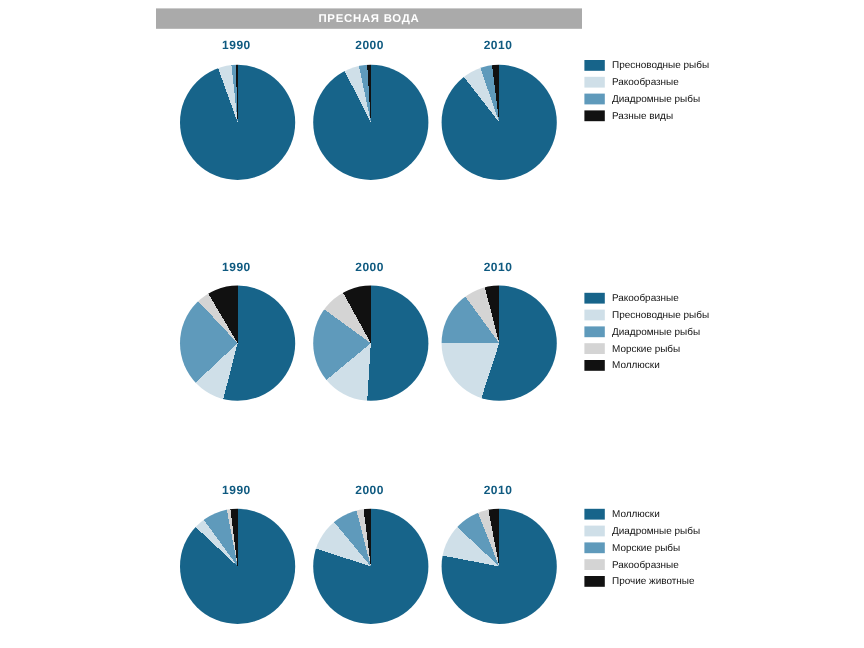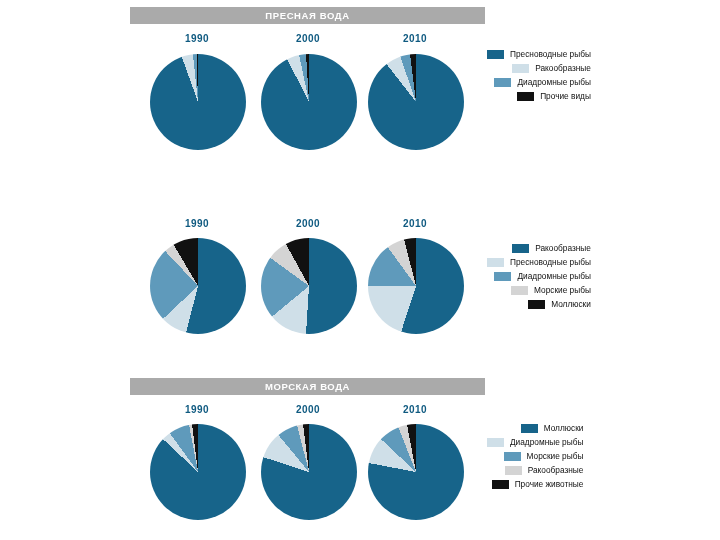--- a/index.html
+++ b/index.html
@@ -20,21 +20,21 @@
 
   .year{
     position:absolute;width:80px;text-align:center;
     font-size:10px;font-weight:bold;color:#0f5a80;
     letter-spacing:.4px;
   }
 
   .pie{position:absolute;border-radius:50%;}
 
   .legend{position:absolute;left:487px;}
-  .legend-row{display:flex;align-items:center;height:14px;justify-content:flex-end;}
+  .legend-row{display:flex;align-items:center;height:14px;}
   .swatch{width:17px;height:9px;margin-right:6px;flex:0 0 auto;}
   .legend-label{
     font-size:8.3px;color:#111111;white-space:nowrap;line-height:1;
   }
 </style>
 </head>
 <body>
 
 <div class="figure">
 
@@ -56,21 +56,21 @@
       <div class="legend-row">
         <span class="swatch" style="background: rgb(207, 223, 232);"></span>
         <span class="legend-label">Ракообразные</span>
       </div>
       <div class="legend-row">
         <span class="swatch" style="background: rgb(95, 154, 187);"></span>
         <span class="legend-label">Диадромные рыбы</span>
       </div>
       <div class="legend-row">
         <span class="swatch" style="background: rgb(17, 17, 17);"></span>
-        <span class="legend-label">Прочие виды</span>
+        <span class="legend-label">Разные виды</span>
       </div>
     </div>
 
 
   <div class="year" style="left:157px;top:218px;">1990</div>
   <div class="year" style="left:268px;top:218px;">2000</div>
   <div class="year" style="left:375px;top:218px;">2010</div>
 
   <div class="pie" id="pie-1-0" style="left: 150px; top: 238px; width: 96px; height: 96px; background: conic-gradient(rgb(23, 100, 138) 0deg, rgb(23, 100, 138) 194.4deg, rgb(207, 223, 232) 194.4deg, rgb(207, 223, 232) 226.8deg, rgb(95, 154, 187) 226.8deg, rgb(95, 154, 187) 316.8deg, rgb(212, 212, 212) 316.8deg, rgb(212, 212, 212) 329.4deg, rgb(17, 17, 17) 329.4deg, rgb(17, 17, 17) 360deg);"></div>
   <div class="pie" id="pie-1-1" style="left: 261px; top: 238px; width: 96px; height: 96px; background: conic-gradient(rgb(23, 100, 138) 0deg, rgb(23, 100, 138) 183.6deg, rgb(207, 223, 232) 183.6deg, rgb(207, 223, 232) 230.4deg, rgb(95, 154, 187) 230.4deg, rgb(95, 154, 187) 306deg, rgb(212, 212, 212) 306deg, rgb(212, 212, 212) 331.2deg, rgb(17, 17, 17) 331.2deg, rgb(17, 17, 17) 360deg);"></div>
@@ -92,21 +92,20 @@
       <div class="legend-row">
         <span class="swatch" style="background: rgb(212, 212, 212);"></span>
         <span class="legend-label">Морские рыбы</span>
       </div>
       <div class="legend-row">
         <span class="swatch" style="background: rgb(17, 17, 17);"></span>
         <span class="legend-label">Моллюски</span>
       </div>
     </div>
 
-  <div class="band" style="top:378px;">МОРСКАЯ ВОДА</div>
 
   <div class="year" style="left:157px;top:404px;">1990</div>
   <div class="year" style="left:268px;top:404px;">2000</div>
   <div class="year" style="left:375px;top:404px;">2010</div>
 
   <div class="pie" id="pie-2-0" style="left: 150px; top: 424px; width: 96px; height: 96px; background: conic-gradient(rgb(23, 100, 138) 0deg, rgb(23, 100, 138) 313.2deg, rgb(207, 223, 232) 313.2deg, rgb(207, 223, 232) 324deg, rgb(95, 154, 187) 324deg, rgb(95, 154, 187) 349.2deg, rgb(212, 212, 212) 349.2deg, rgb(212, 212, 212) 352.8deg, rgb(17, 17, 17) 352.8deg, rgb(17, 17, 17) 360deg);"></div>
   <div class="pie" id="pie-2-1" style="left: 261px; top: 424px; width: 96px; height: 96px; background: conic-gradient(rgb(23, 100, 138) 0deg, rgb(23, 100, 138) 288deg, rgb(207, 223, 232) 288deg, rgb(207, 223, 232) 320.4deg, rgb(95, 154, 187) 320.4deg, rgb(95, 154, 187) 345.6deg, rgb(212, 212, 212) 345.6deg, rgb(212, 212, 212) 352.8deg, rgb(17, 17, 17) 352.8deg, rgb(17, 17, 17) 360deg);"></div>
   <div class="pie" id="pie-2-2" style="left: 368px; top: 424px; width: 96px; height: 96px; background: conic-gradient(rgb(23, 100, 138) 0deg, rgb(23, 100, 138) 280.8deg, rgb(207, 223, 232) 280.8deg, rgb(207, 223, 232) 313.2deg, rgb(95, 154, 187) 313.2deg, rgb(95, 154, 187) 338.4deg, rgb(212, 212, 212) 338.4deg, rgb(212, 212, 212) 349.2deg, rgb(17, 17, 17) 349.2deg, rgb(17, 17, 17) 360deg);"></div>
 
   <div class="legend" id="legend-2" style="top:421px;">

